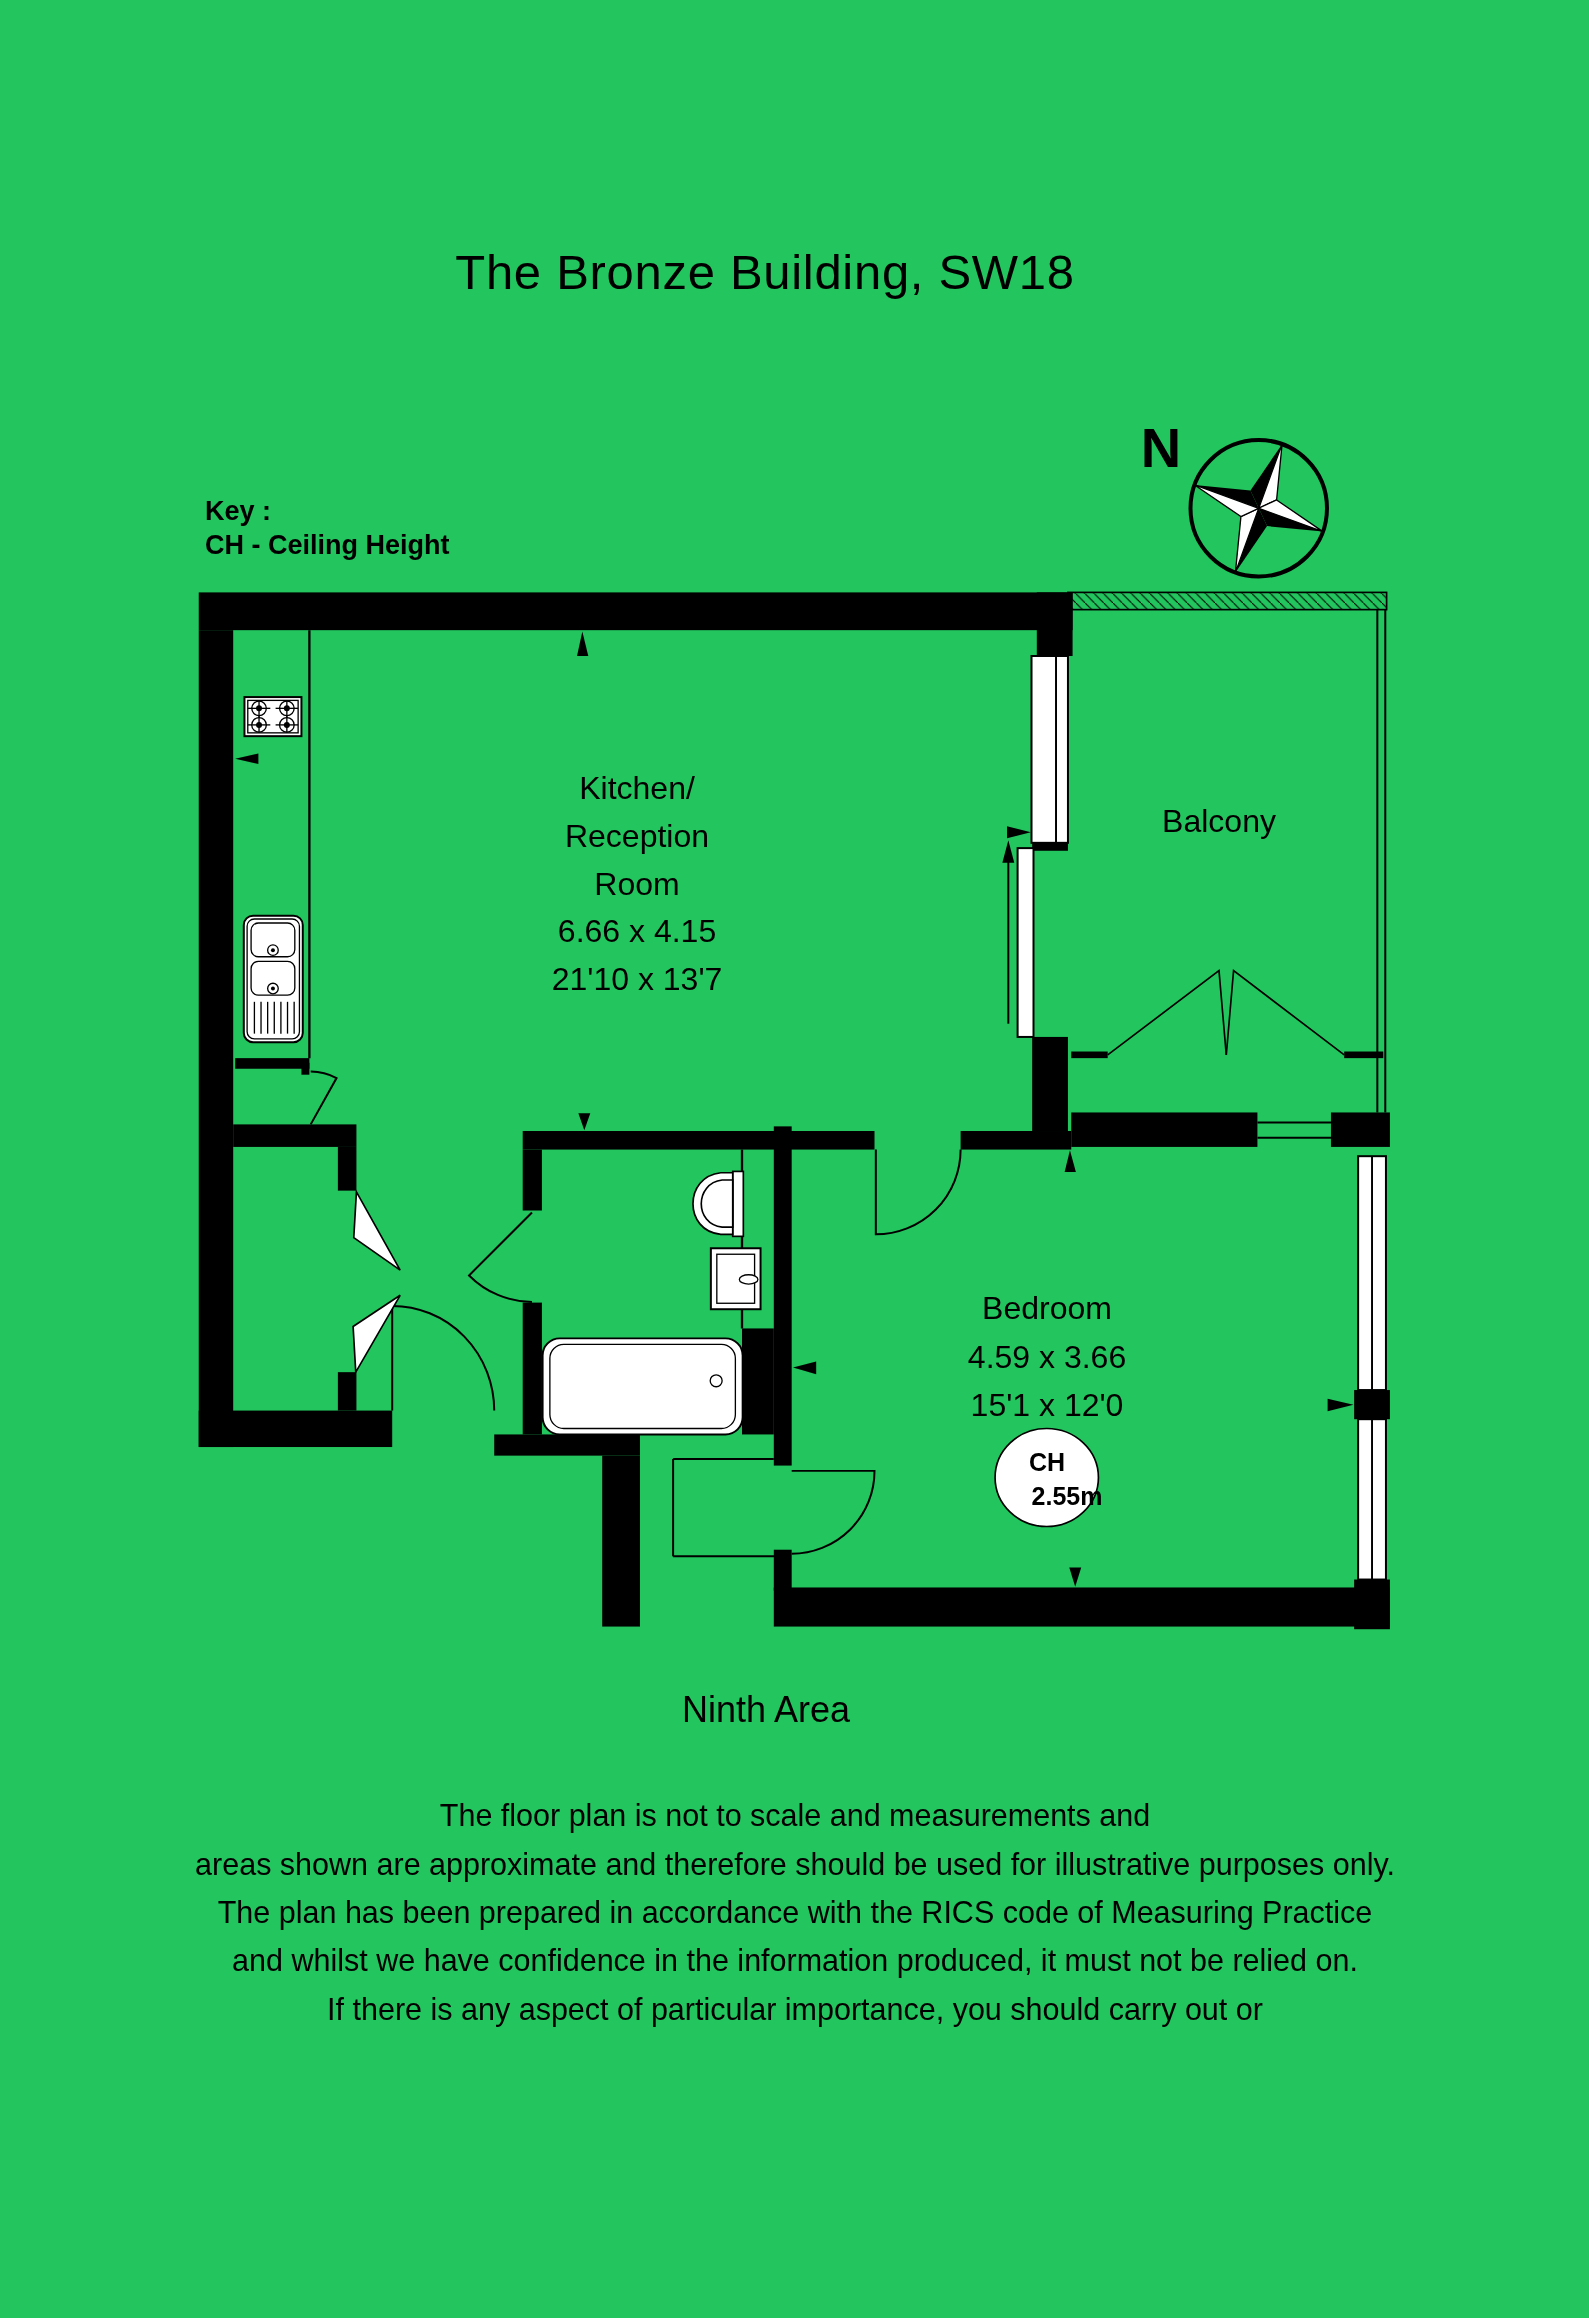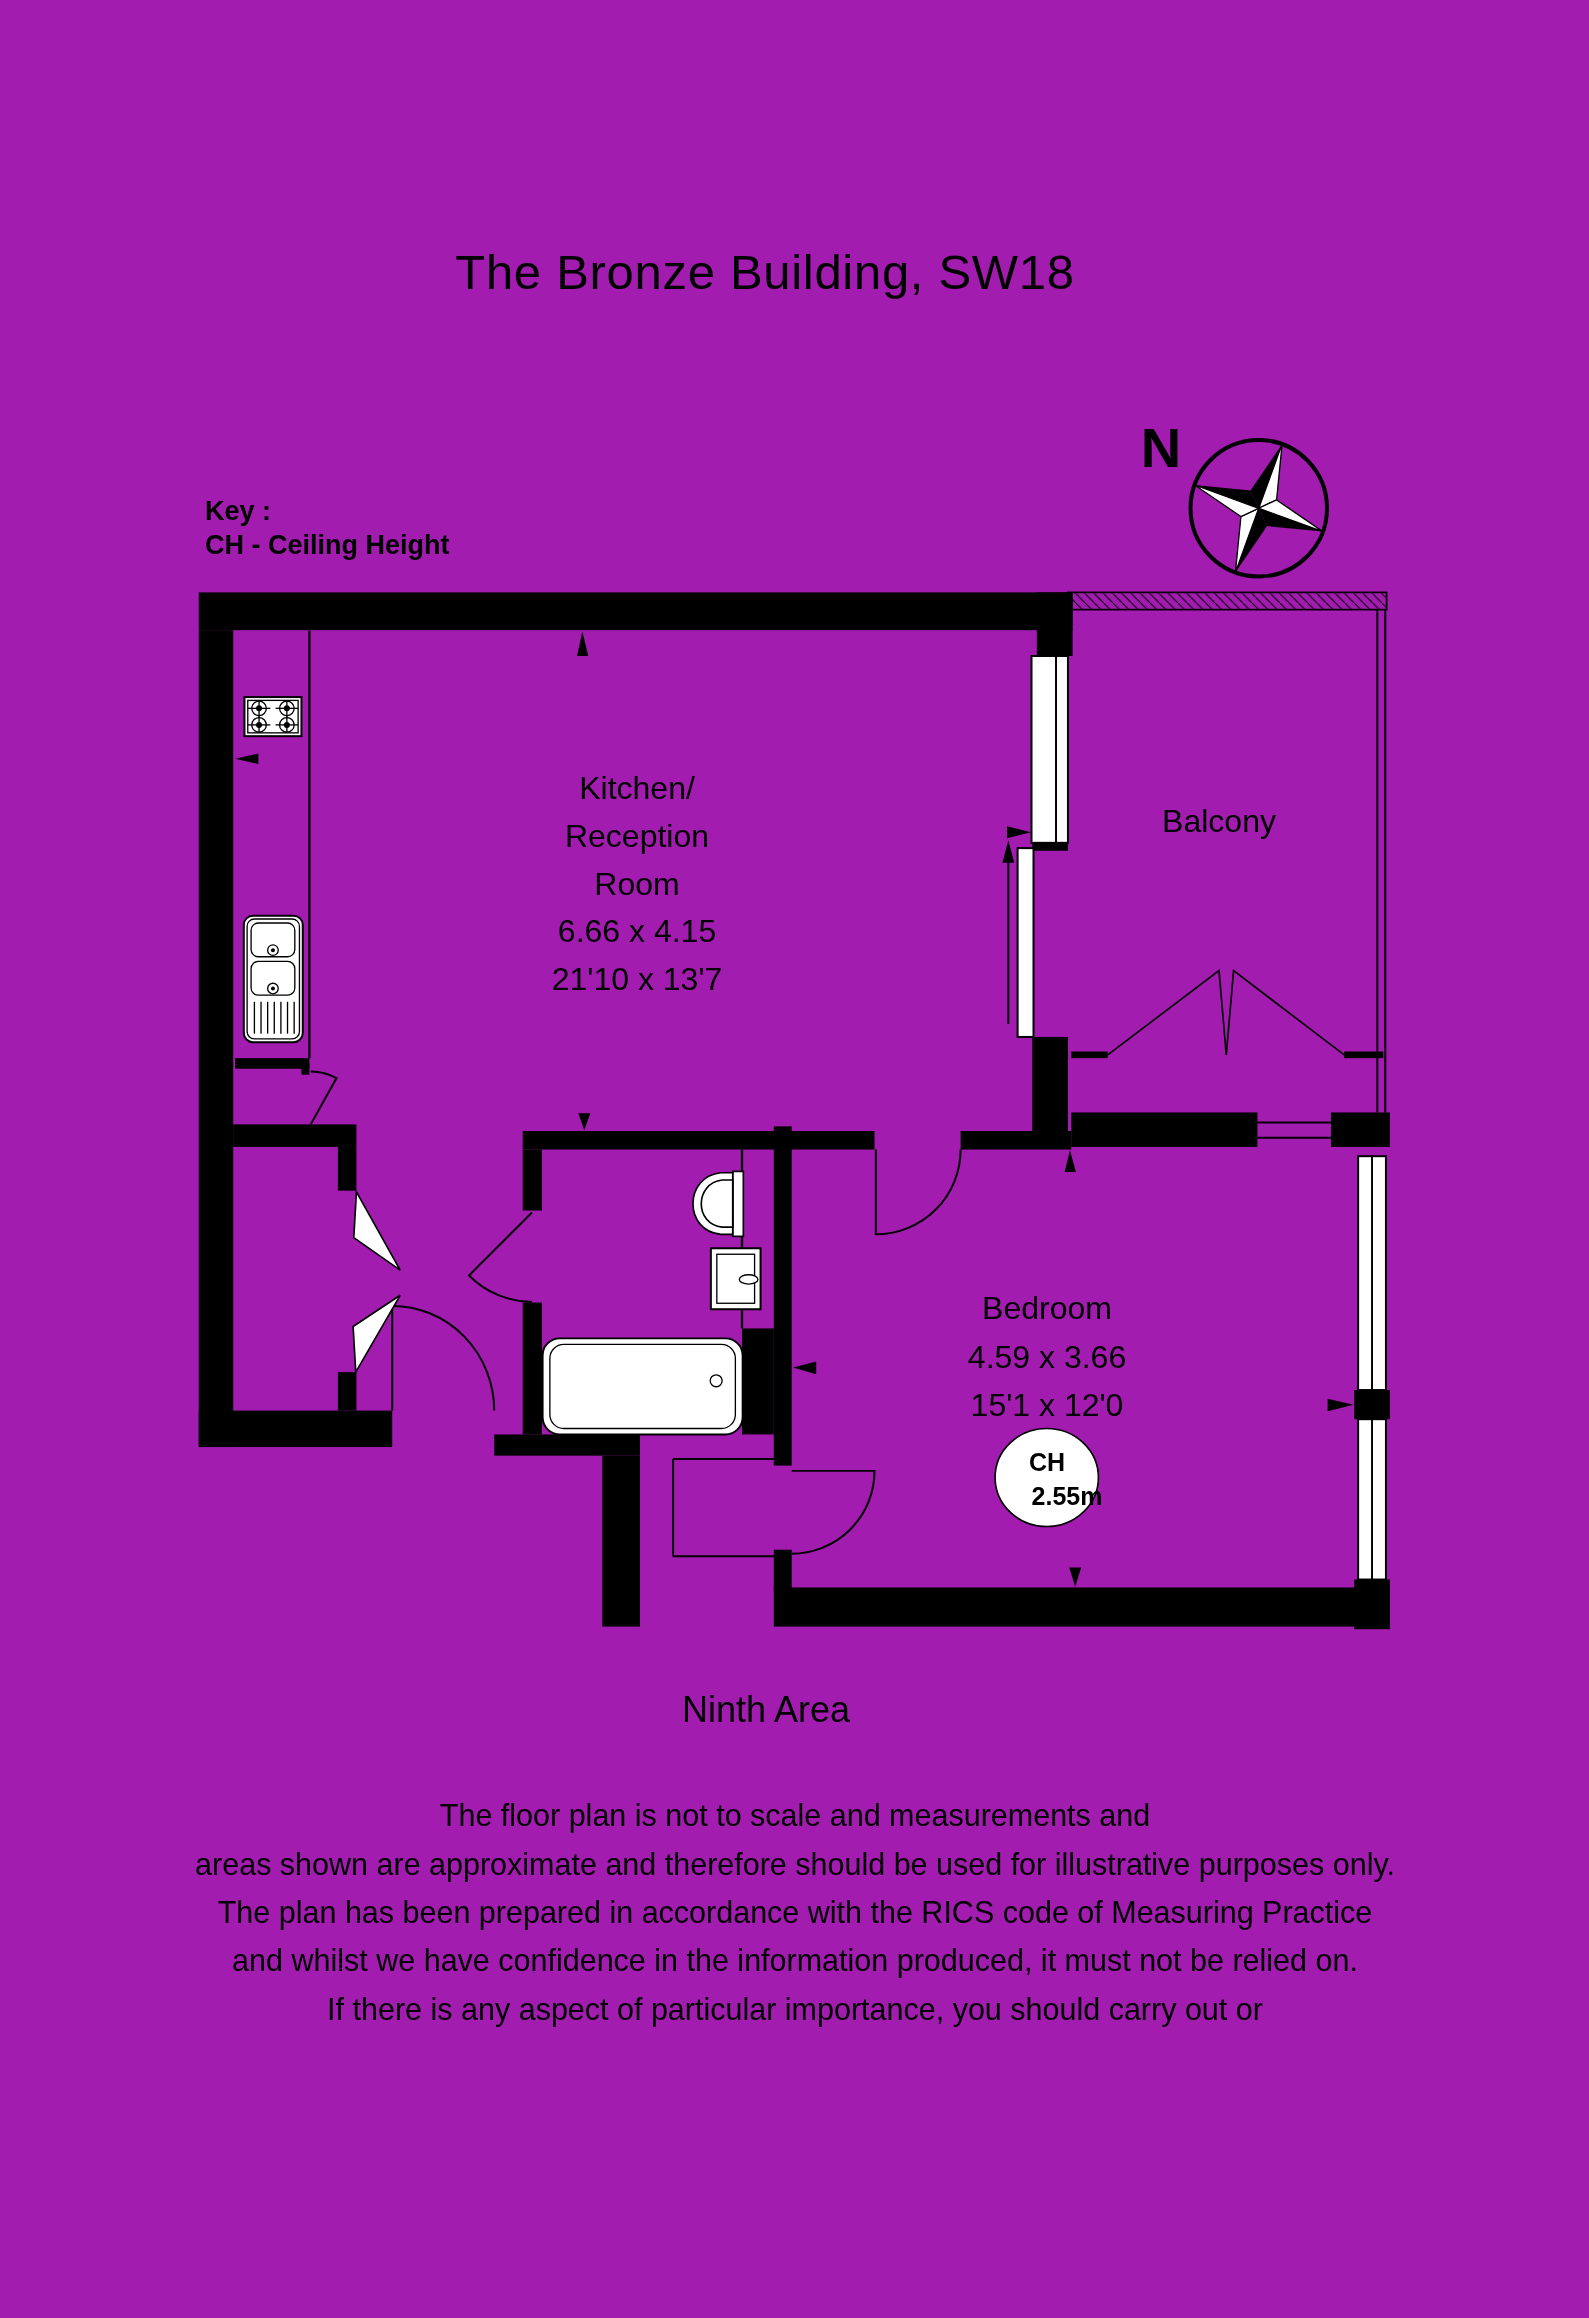--- a/index.html
+++ b/index.html
@@ -1,16 +1,16 @@
 <!DOCTYPE html>
 <html style="font-size:10.6px"><head>
 <meta charset="utf-8">
 <style>
   html,body{margin:0;padding:0;background:#ffffff;}
-  .page{position:relative;width:1590px;height:2319px;background:#a21caf;overflow:hidden;
+  .page{position:relative;width:1590px;height:2319px;background:#22c55e;overflow:hidden;
         font-family:"Liberation Sans", sans-serif;color:#000;}
   .abs{position:absolute;white-space:nowrap;}
   .ctr{transform:translate(-50%,-50%);text-align:center;}
   .title{font-size:49px;letter-spacing:0.7px;}
   .subtitle{font-size:31px;}
   .keytxt{font-size:27px;font-weight:bold;}
   .roomlabel{font-size:32px;}
   .chtxt{font-size:25px;font-weight:bold;}
   .north{font-size:56px;font-weight:bold;}
   .floorlbl{font-size:36px;}

